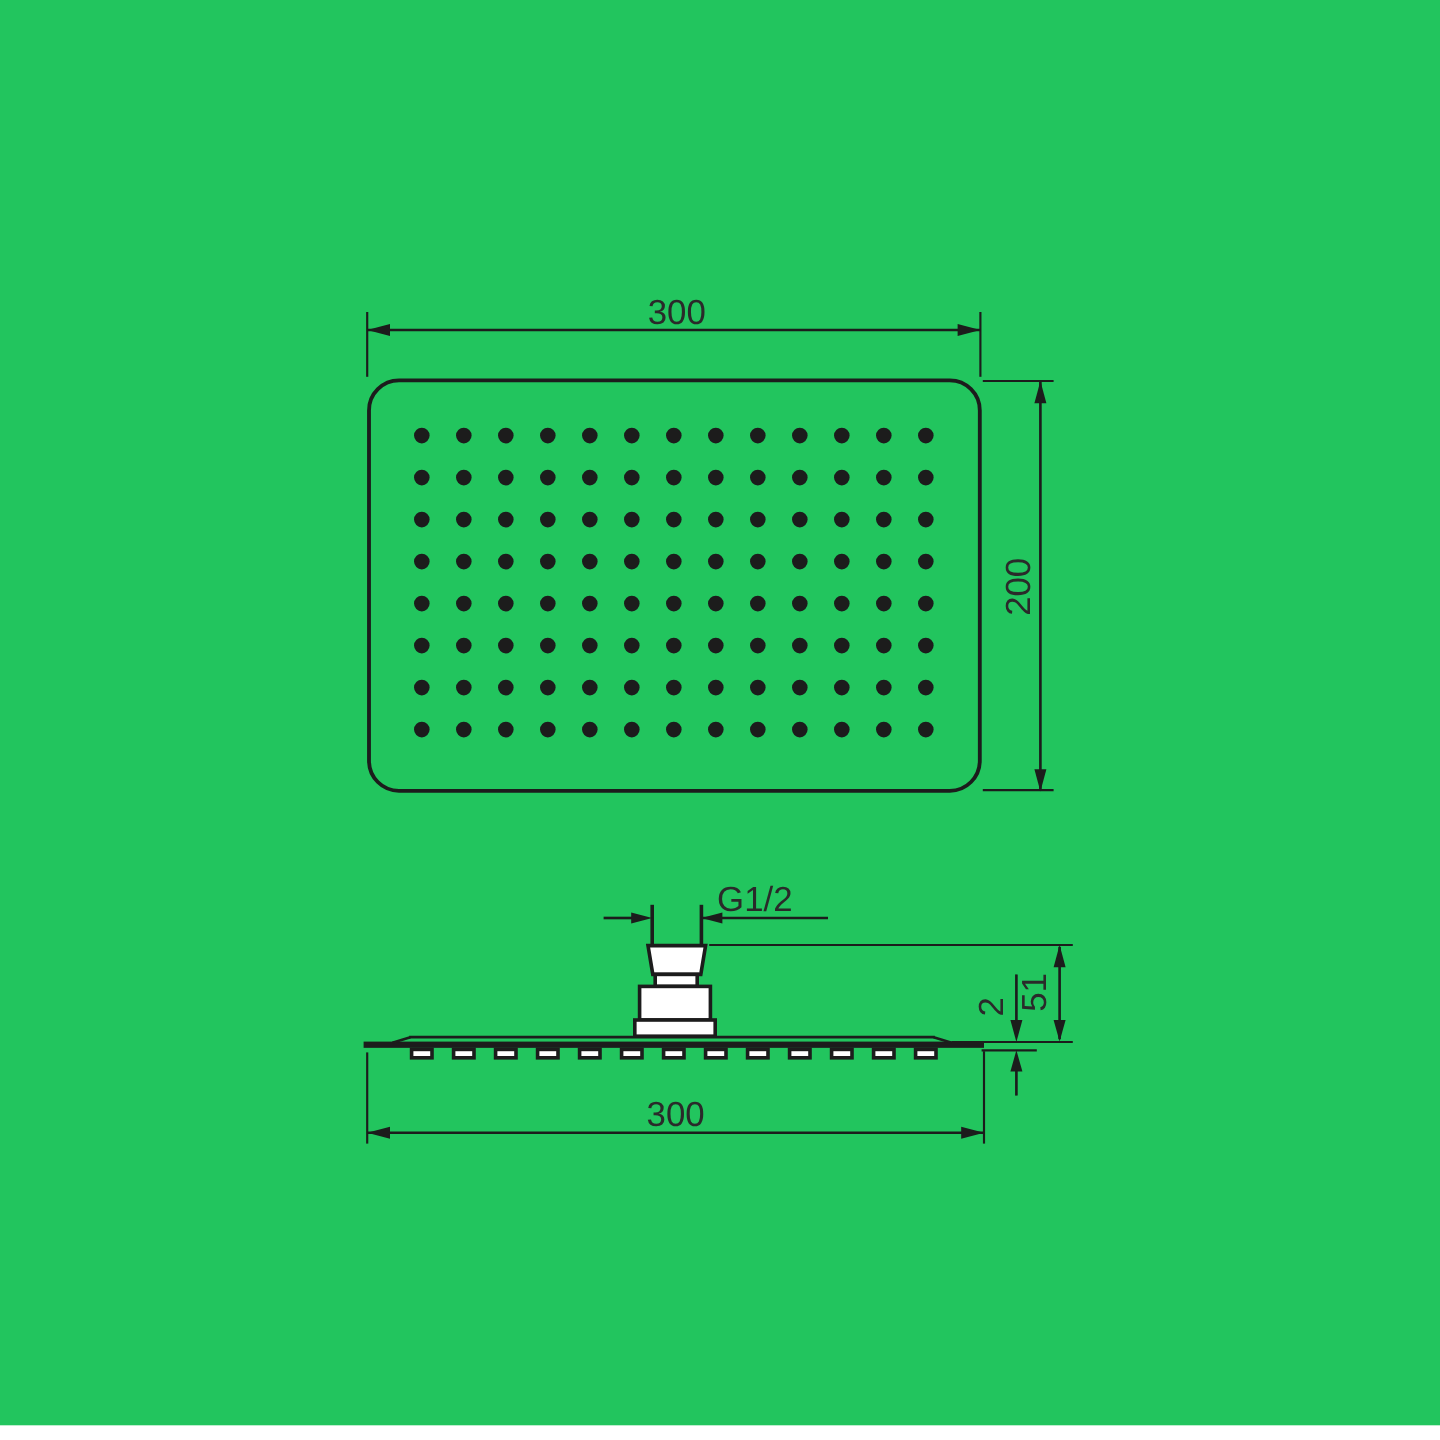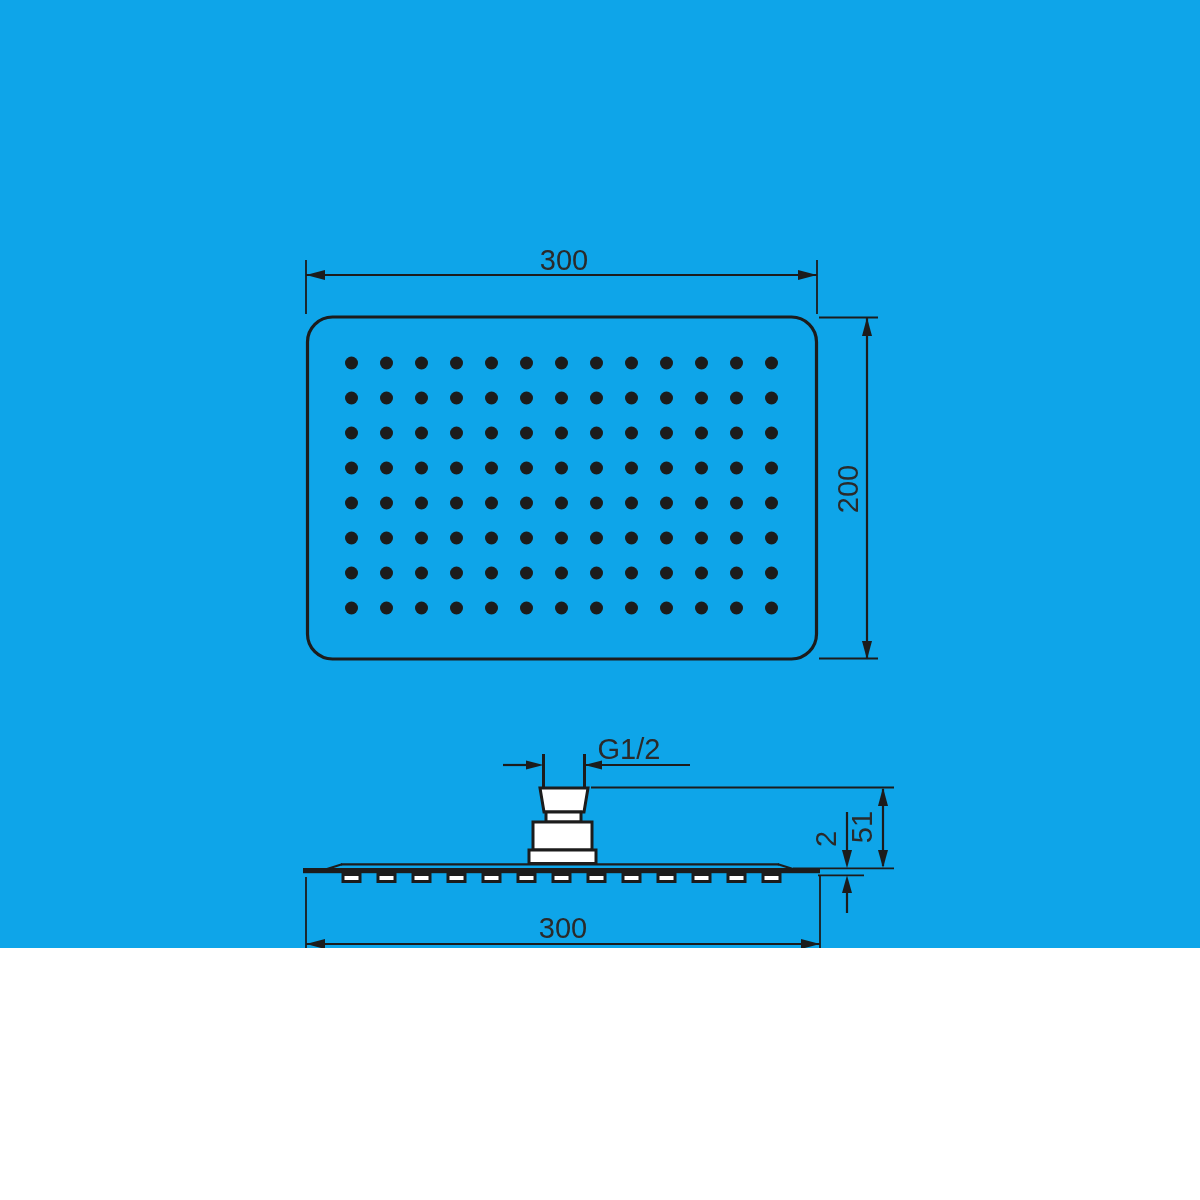--- a/index.html
+++ b/index.html
@@ -1,16 +1,16 @@
 <!DOCTYPE html>
 <html><head>
 <meta charset="utf-8">
 <style>
   html,body{margin:0;padding:0;background:#ffffff;}
-  .stage{position:relative;width:1200px;height:948px;background:#0ea5e9;overflow:hidden;}
+  .stage{position:relative;width:1200px;height:1188px;background:#22c55e;overflow:hidden;}
   svg{position:absolute;left:0;top:0;}
   .obj{stroke:#1c1c1c;fill:none;}
   .objfill{fill:#1c1c1c;stroke:none;}
   .white{fill:#ffffff;}
   .dim{stroke:#1c1c1c;stroke-width:2.2;fill:none;}
   .ext{stroke:#1c1c1c;stroke-width:1.8;fill:none;}
   .arrow{fill:#1c1c1c;stroke:none;}
   .dimtext{font-family:"Liberation Sans", sans-serif;font-size:29px;fill:#2a2a2a;}
   .holes circle{fill:#1c1c1c;}
   .nozzles rect{fill:#ffffff;stroke:#1c1c1c;stroke-width:3;}

